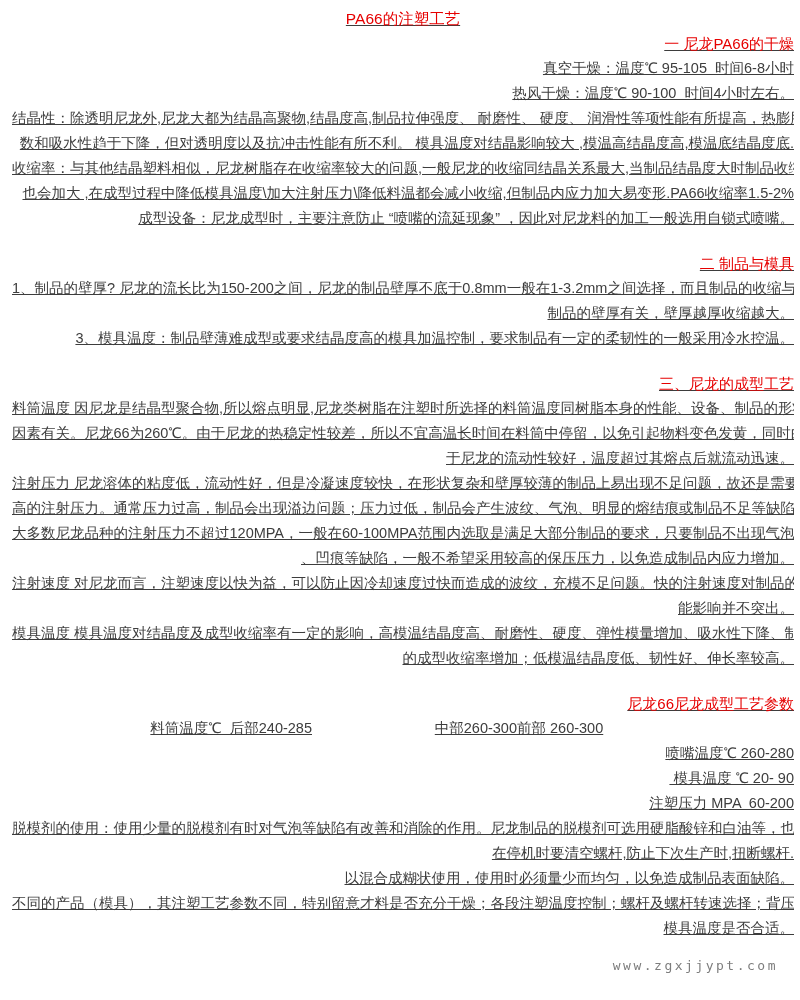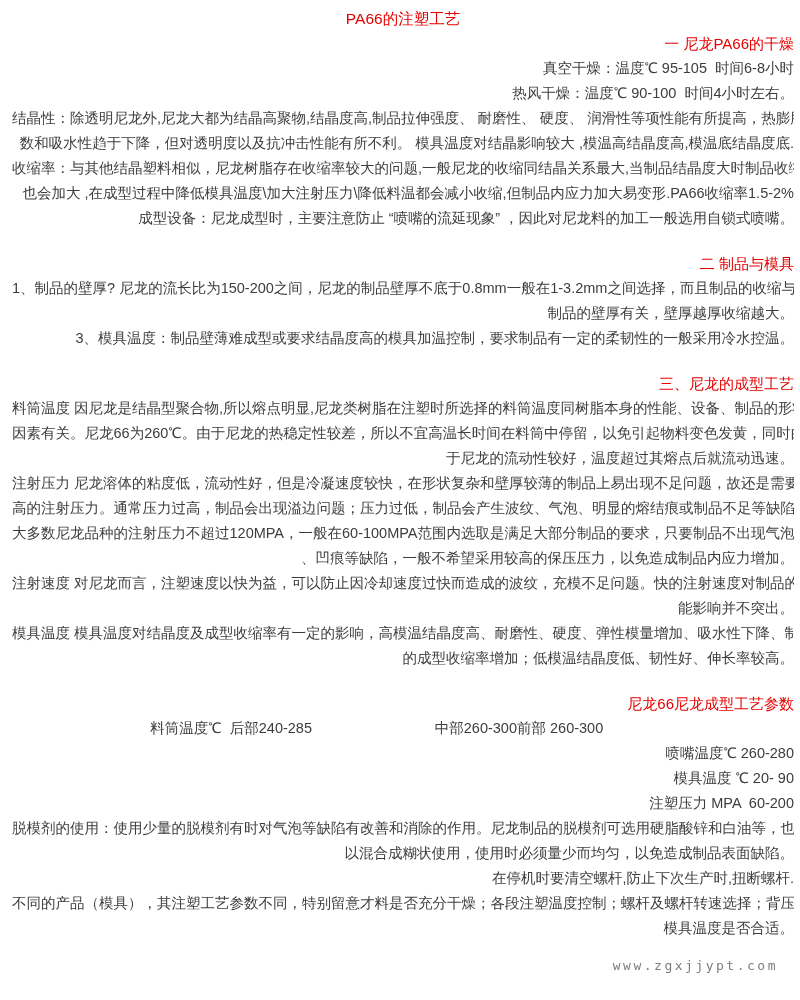--- a/index.html
+++ b/index.html
@@ -10,20 +10,21 @@
   body {
     width: 800px;
     height: 1000px;
     overflow: hidden;
     position: relative;
     font-family: "Liberation Sans", sans-serif;
     color: var(--text-color, #3d3d3d);
   }
   .content {
     padding: 6px 6px 0 12px;
+    text-decoration: underline;
   }
   .line {
     height: 25px;
     line-height: 25px;
     font-size: 14.5px;
     white-space: pre;
     overflow: hidden;
     text-align: right;
   }
   .title {
@@ -90,19 +91,19 @@
     <div class="line body-line">能影响并不突出。</div>
     <div class="line body-line">模具温度 模具温度对结晶度及成型收缩率有一定的影响，高模温结晶度高、耐磨性、硬度、弹性模量增加、吸水性下降、制品</div>
     <div class="line body-line">的成型收缩率增加；低模温结晶度低、韧性好、伸长率较高。</div>
     <div class="spacer"></div>
     <div class="line heading">尼龙66尼龙成型工艺参数</div>
     <div class="line param-row"><span class="param-cell">料筒温度℃  后部240-285</span><span class="param-cell">中部260-300</span><span class="param-cell">前部 260-300</span></div>
     <div class="line body-line">喷嘴温度℃ 260-280</div>
     <div class="line body-line"> 模具温度 ℃ 20- 90</div>
     <div class="line body-line">注塑压力 MPA  60-200</div>
     <div class="line body-line">脱模剂的使用：使用少量的脱模剂有时对气泡等缺陷有改善和消除的作用。尼龙制品的脱模剂可选用硬脂酸锌和白油等，也可</div>
+    <div class="line body-line">在停机时要清空螺杆,防止下次生产时,扭断螺杆.</div>
     <div class="line body-line">以混合成糊状使用，使用时必须量少而均匀，以免造成制品表面缺陷。</div>
-    <div class="line body-line">在停机时要清空螺杆,防止下次生产时,扭断螺杆.</div>
     <div class="line body-line">不同的产品（模具），其注塑工艺参数不同，特别留意才料是否充分干燥；各段注塑温度控制；螺杆及螺杆转速选择；背压和</div>
     <div class="line body-line">模具温度是否合适。</div>
   </div>
 
 <div class="watermark">www.zgxjjypt.com</div>
 
 </body></html>

